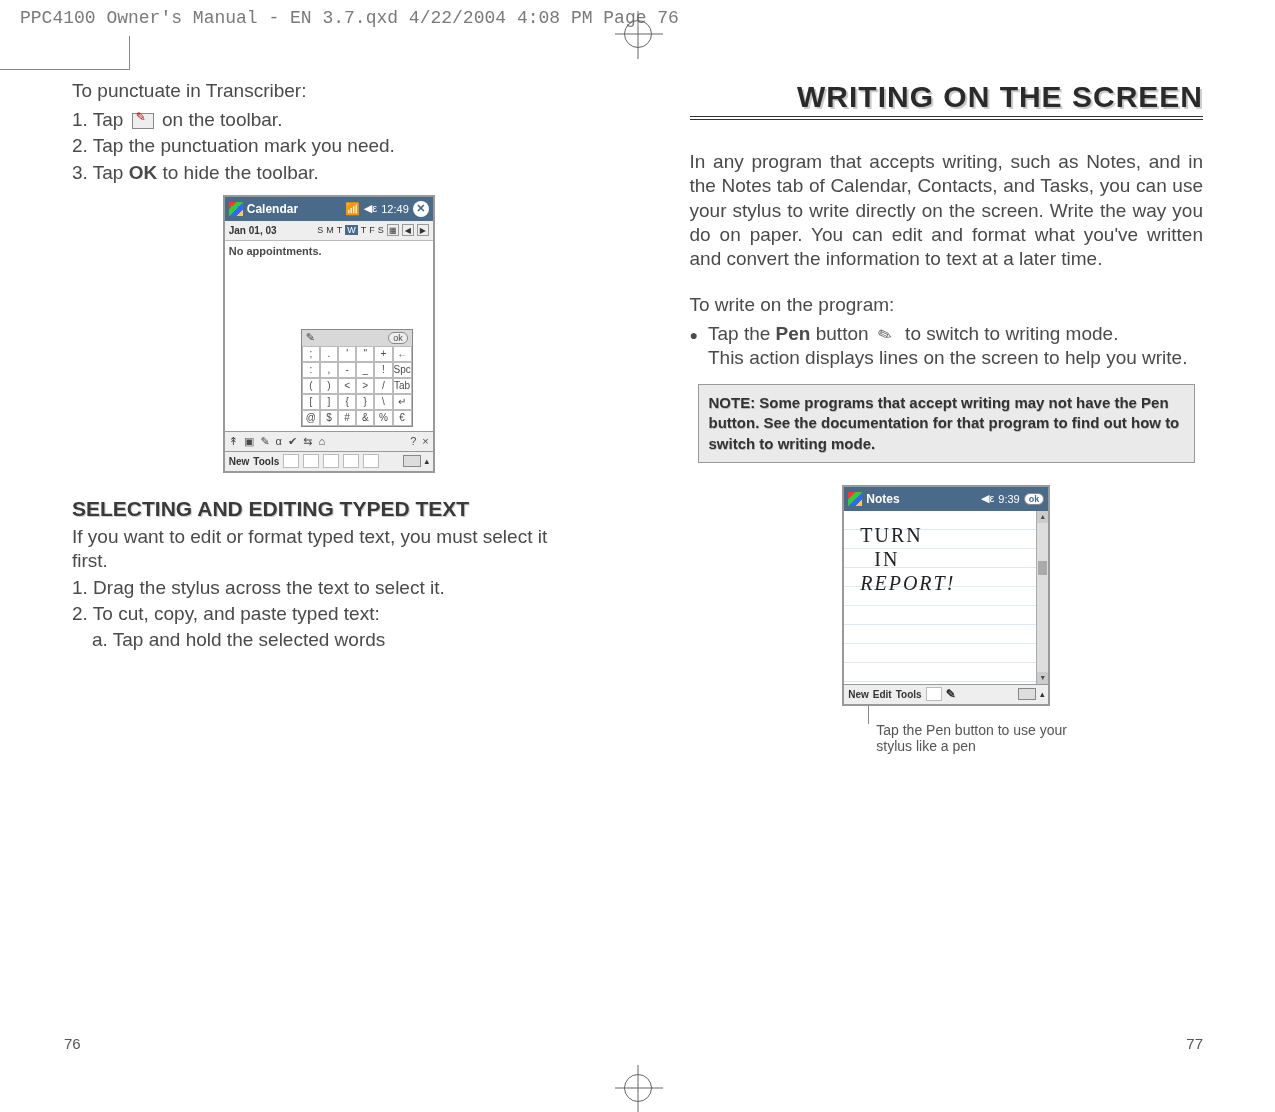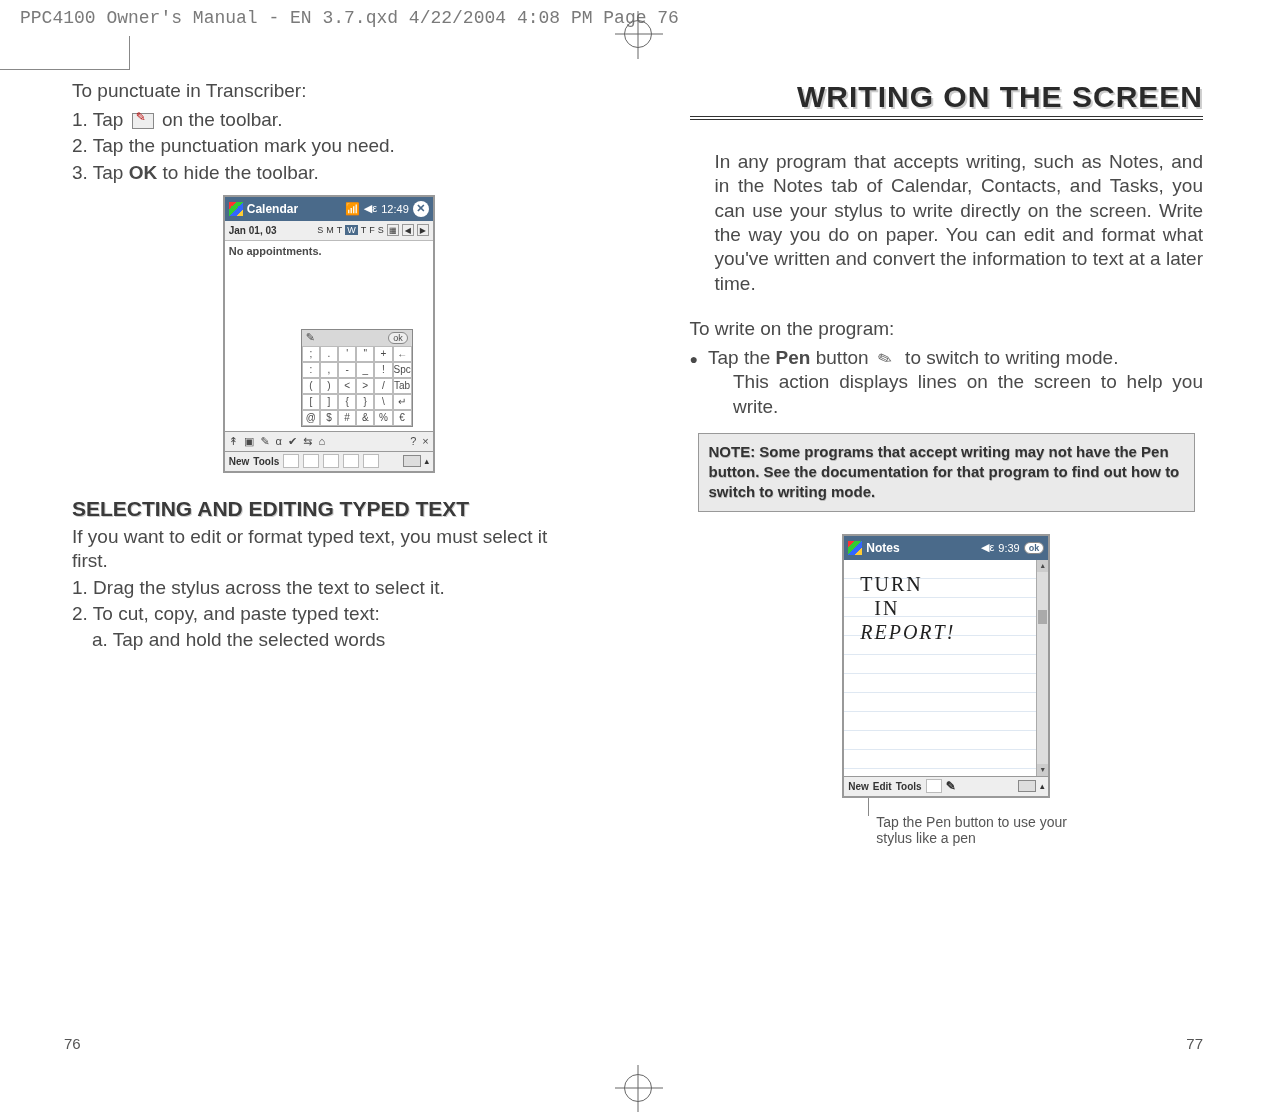--- a/index.html
+++ b/index.html
@@ -111,33 +111,33 @@
     font-size: 21px; font-weight: bold; color:#3a3a3a; margin: 16px 0 4px 0;
     text-shadow: 1px 1px 0 #ccc;
   }
   .indent { padding-left: 20px;}
 
   h2.page-title {
     font-size: 30px; font-weight: bold; letter-spacing: 1px; text-align: right;
     color: #2a2a2a; text-shadow: 2px 2px 0 #ccc; margin: 0 0 2px 0;
   }
   .dbl-rule { border-top: 4px double #333; margin-bottom: 30px;}
-  .just { text-align: justify; margin-left: 25px; }
+  .just { text-align: justify; }
   .bullet { display:flex; gap:10px; margin:4px 0;}
   .bullet .dot{font-size:14px; margin-top:5px;}
   .bullet .txt{flex:1;}
 
   .note-box {
     margin: 14px 8px 22px 8px; padding: 8px 10px; background:#eaeaea; border:1px solid #999;
     font-size: 15px; line-height:1.35; color:#333;
   }
   .note-box b { text-shadow: 0.5px 0.5px 0 #bbb;}
 
   .fig2 {
-    width: 208px; height: 264px; margin: 0 auto 6px auto; border:2px solid #999; display:flex; flex-direction:column; background:#fff;
+    width: 208px; height: 221px; margin: 0 auto 6px auto; border:2px solid #999; display:flex; flex-direction:column; background:#fff;
   }
   .fig2 .body2 { flex:1; background:repeating-linear-gradient(#fff,#fff 18px,#dfe8f2 18px,#dfe8f2 19px); position:relative; }
   .hand { position:absolute; top:12px; left:16px; font-family: "Comic Sans MS", cursive; font-size:20px; color:#222; letter-spacing:2px; line-height:1.2;}
   .scroll { position:absolute; right:0; top:0; bottom:0; width:12px; background:#ddd; border-left:1px solid #aaa;}
   .scroll .thumb{position:absolute;top:50px;left:1px;right:1px;height:14px;background:#aaa;}
   .scroll .ar{position:absolute;left:0;right:0;height:12px;background:#ccc;display:flex;align-items:center;justify-content:center;font-size:8px;}
   .scroll .up{top:0;} .scroll .dn{bottom:0;}
   .callout {
     width:300px; margin: 16px auto; font-size:14px; color:#555; text-align:left; padding-left:80px; position:relative;
   }

